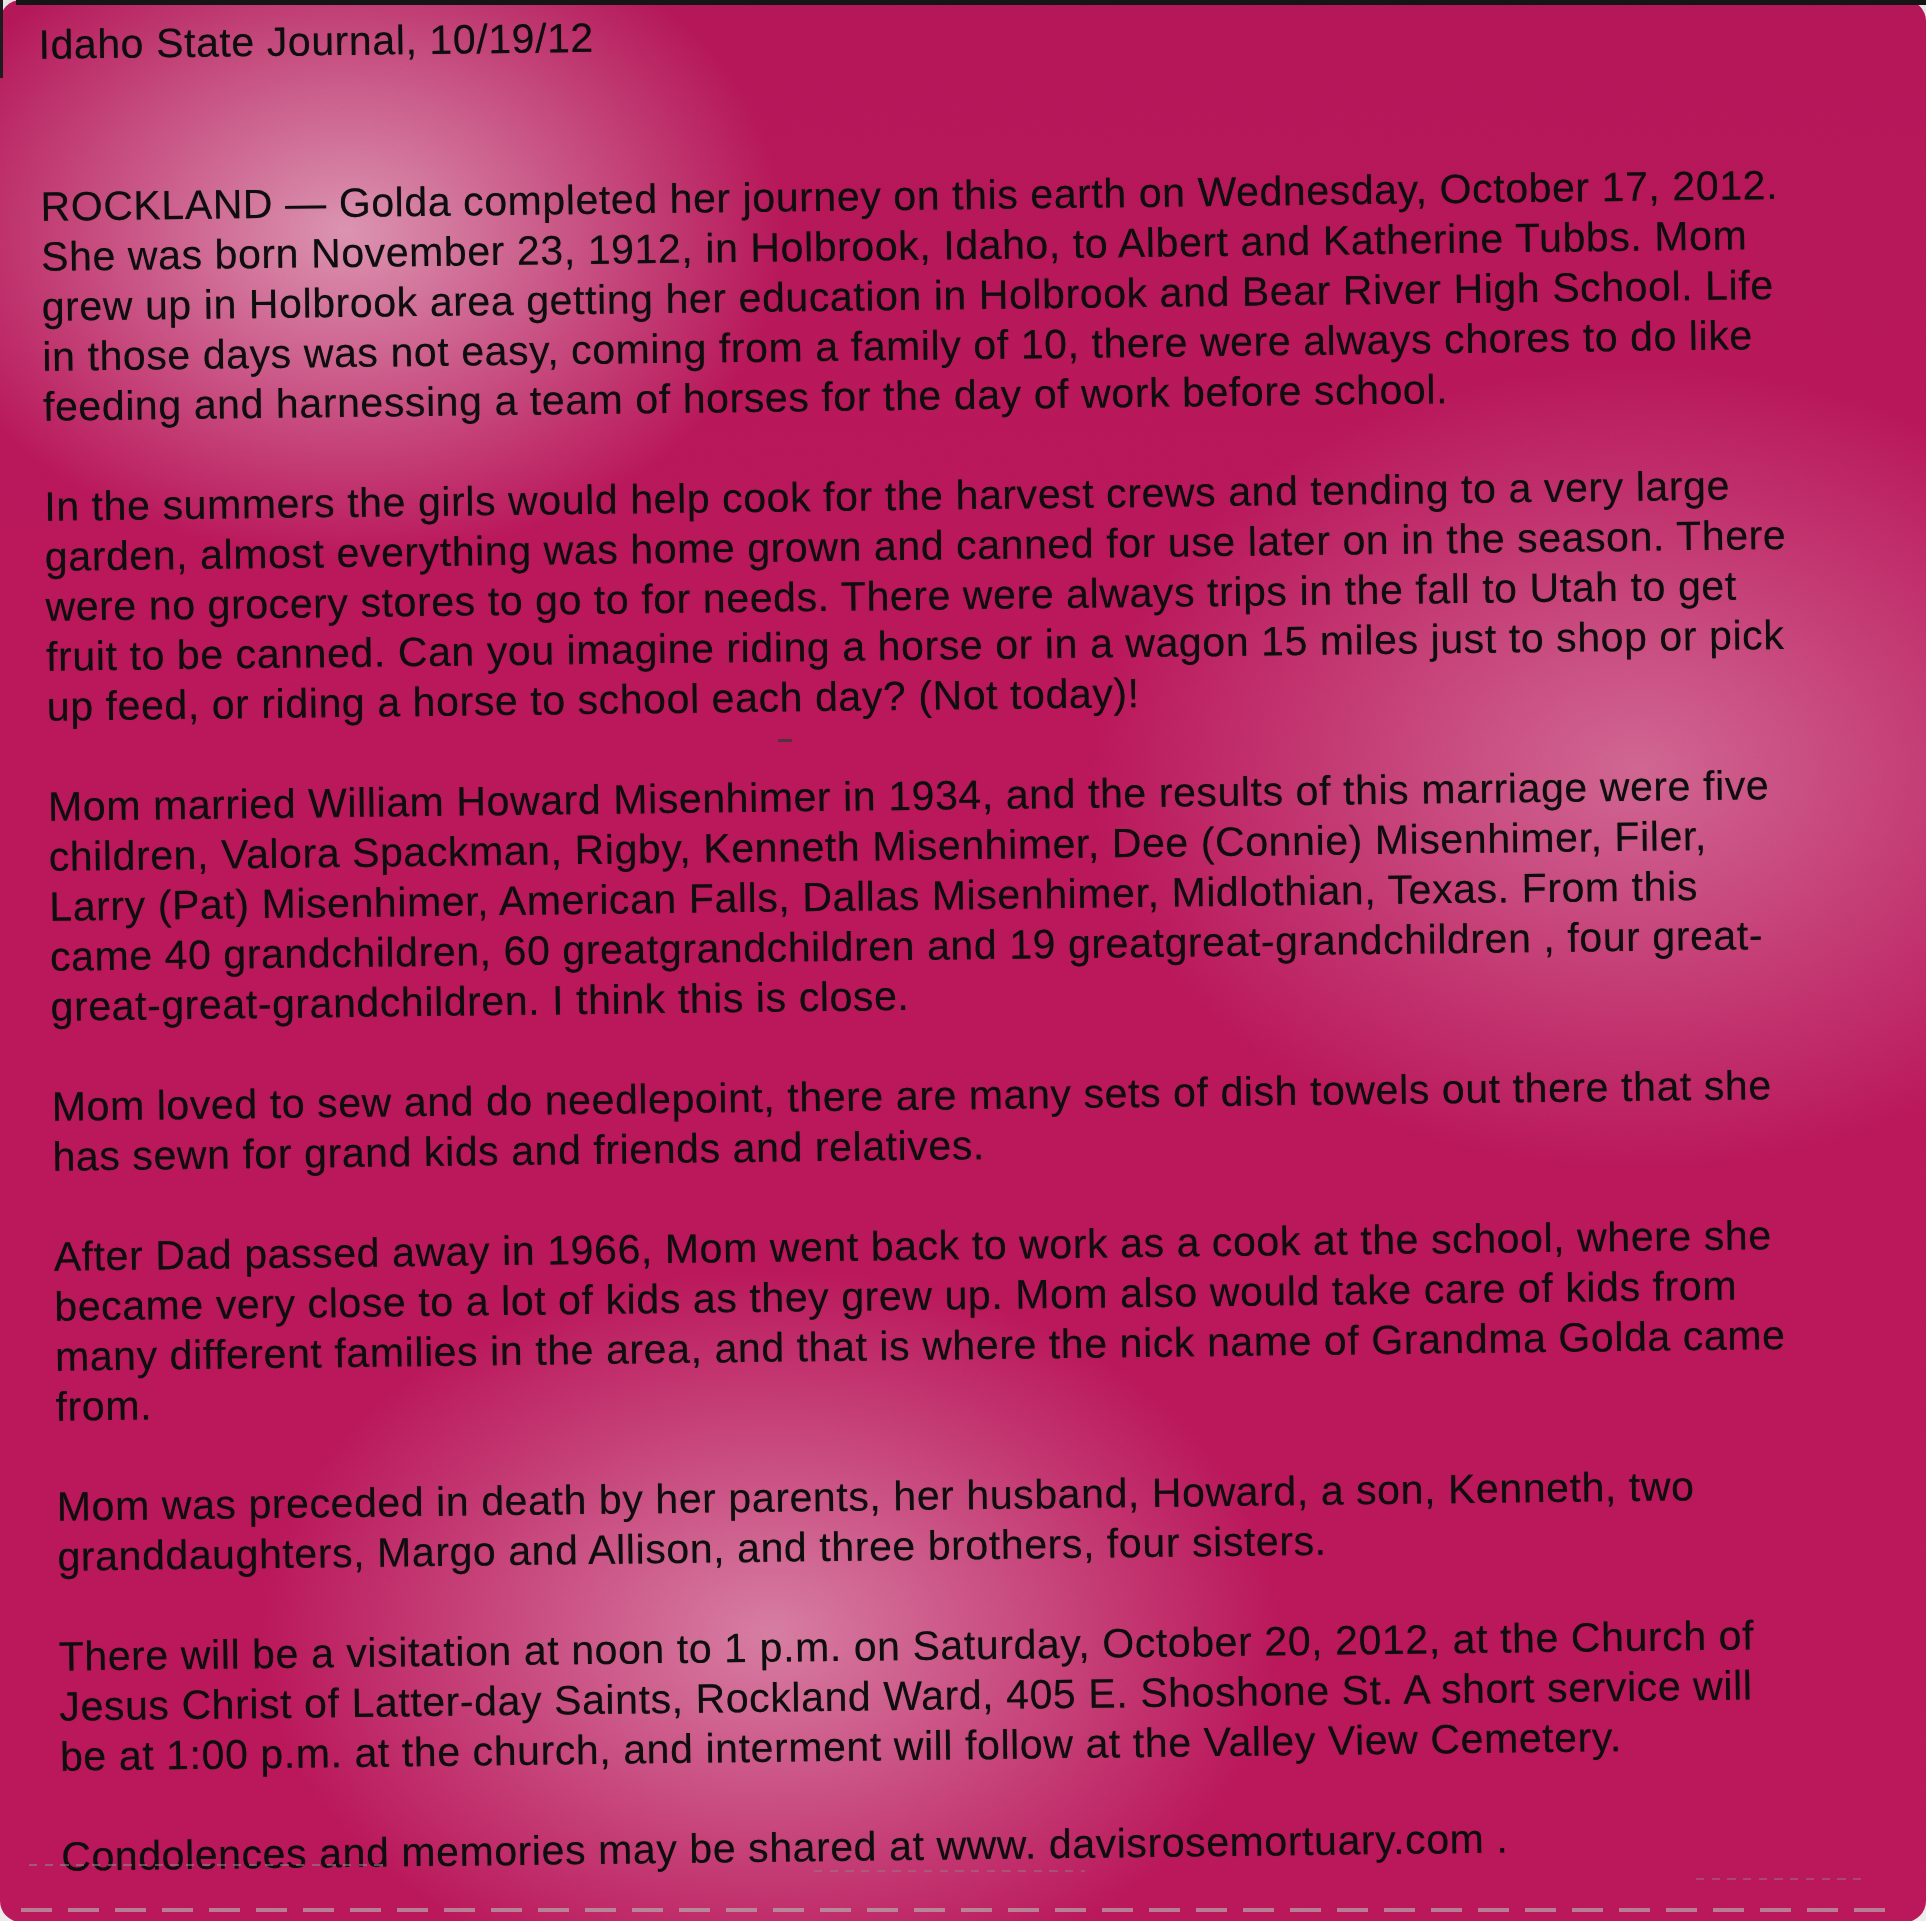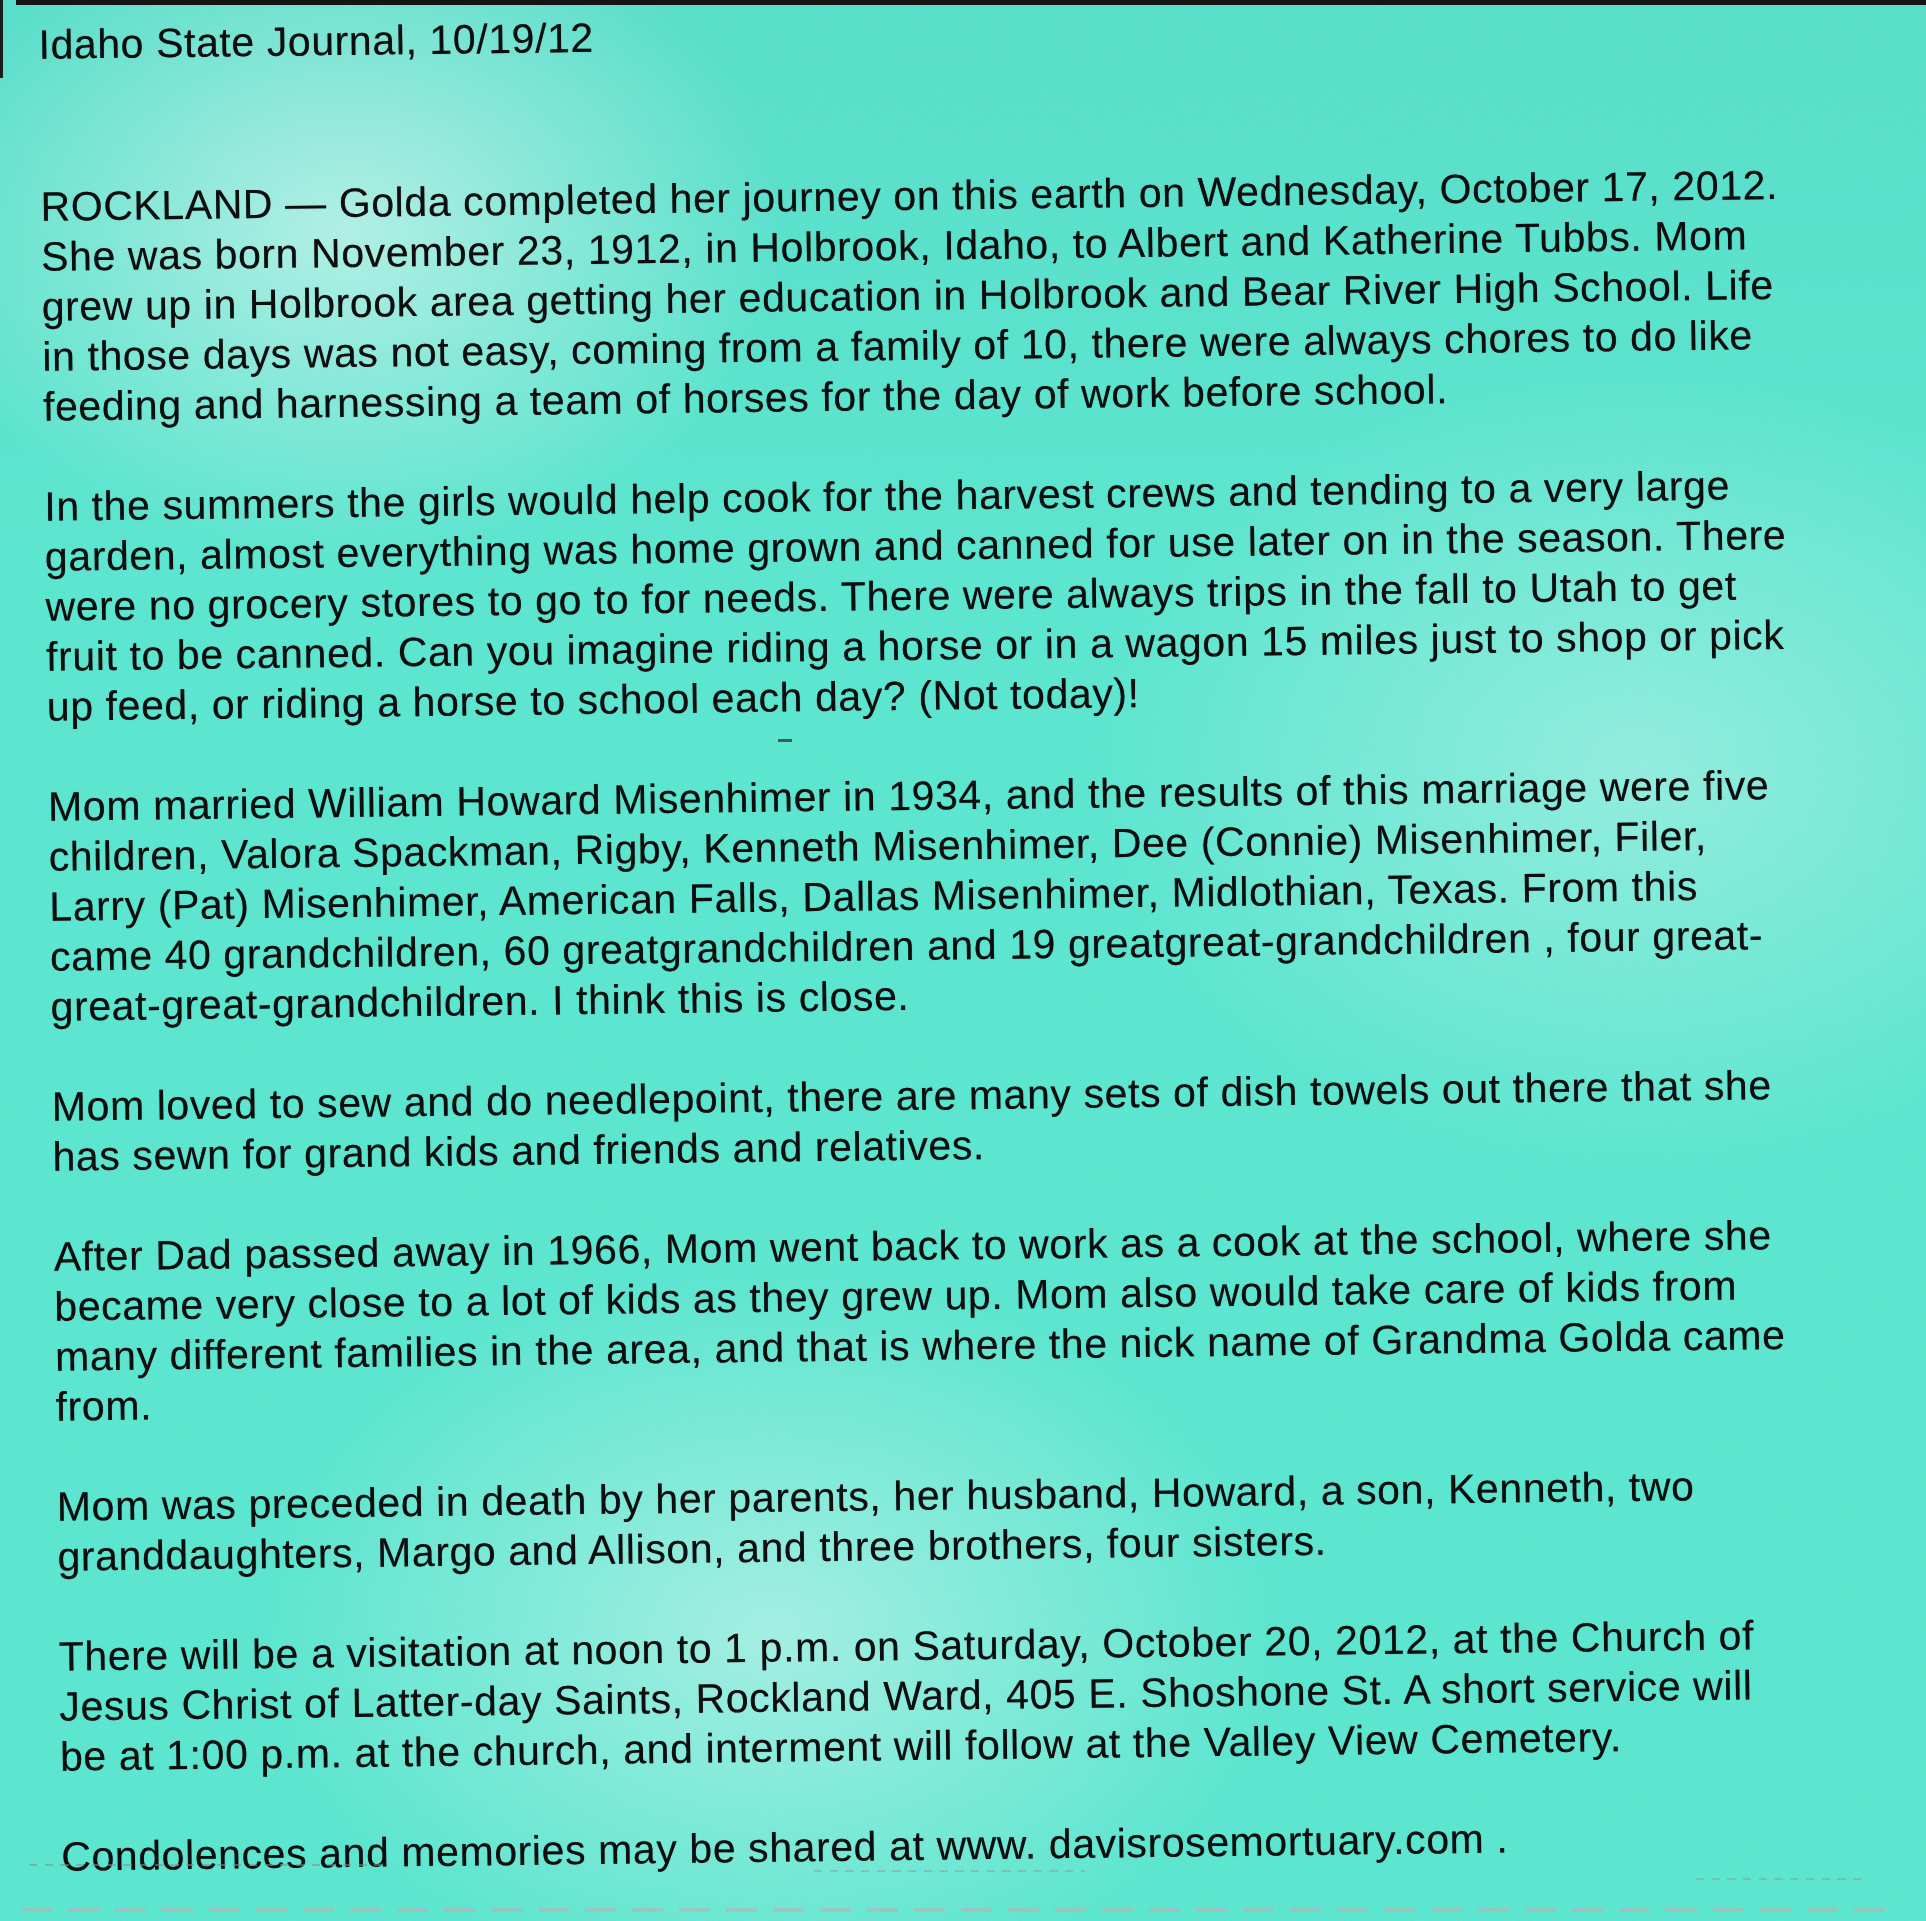--- a/index.html
+++ b/index.html
@@ -10,21 +10,22 @@
   body {
     width: 1926px;
     height: 1922px;
     position: relative;
     overflow: hidden;
     font-family: "Liberation Sans", sans-serif;
   }
   .scan-page {
     position: absolute;
     inset: 0;
-    background: #5eead4;
+    background: #be185d;
+    border-radius: 21px;
   }
   
   .scan-shading {
     position: absolute;
     inset: 0;
     background:
       radial-gradient(626px 470px at 18% 12%, rgba(255,255,255,0.55), rgba(255,255,255,0) 70%),
       radial-gradient(783px 574px at 85% 40%, rgba(255,255,255,0.35), rgba(255,255,255,0) 70%),
       radial-gradient(730px 522px at 40% 85%, rgba(255,255,255,0.45), rgba(255,255,255,0) 70%),
       linear-gradient(180deg, rgba(0,0,0,0.03), rgba(0,0,0,0) 30%);

